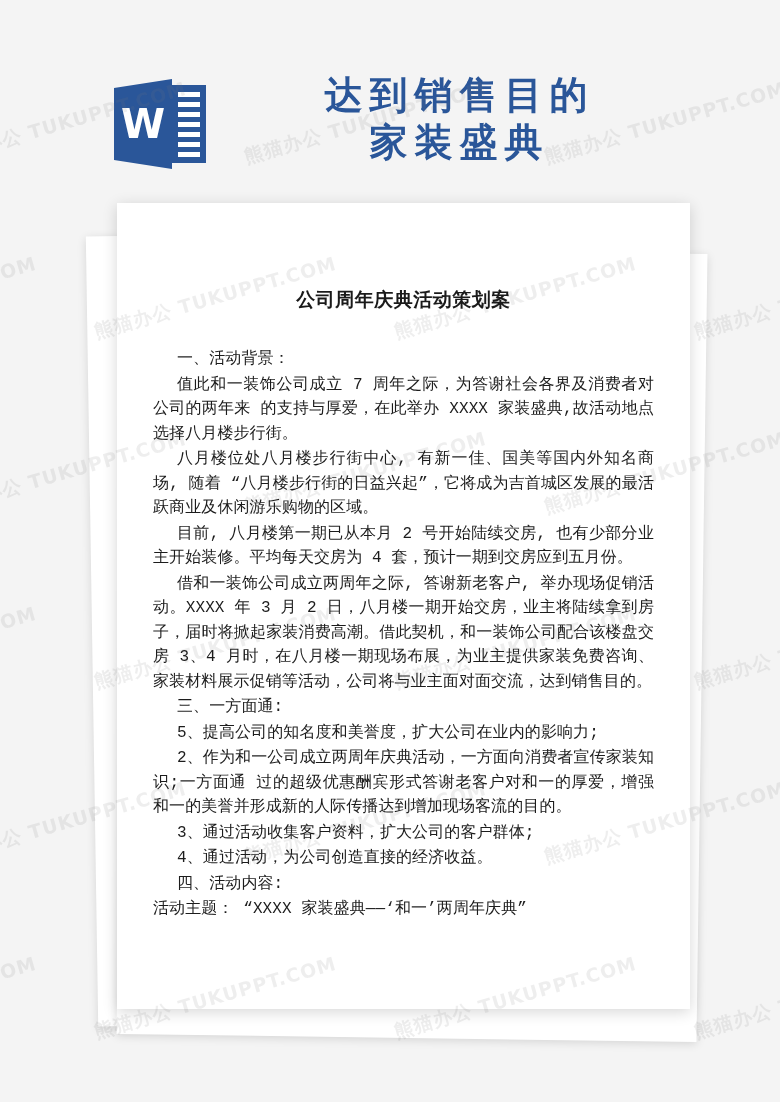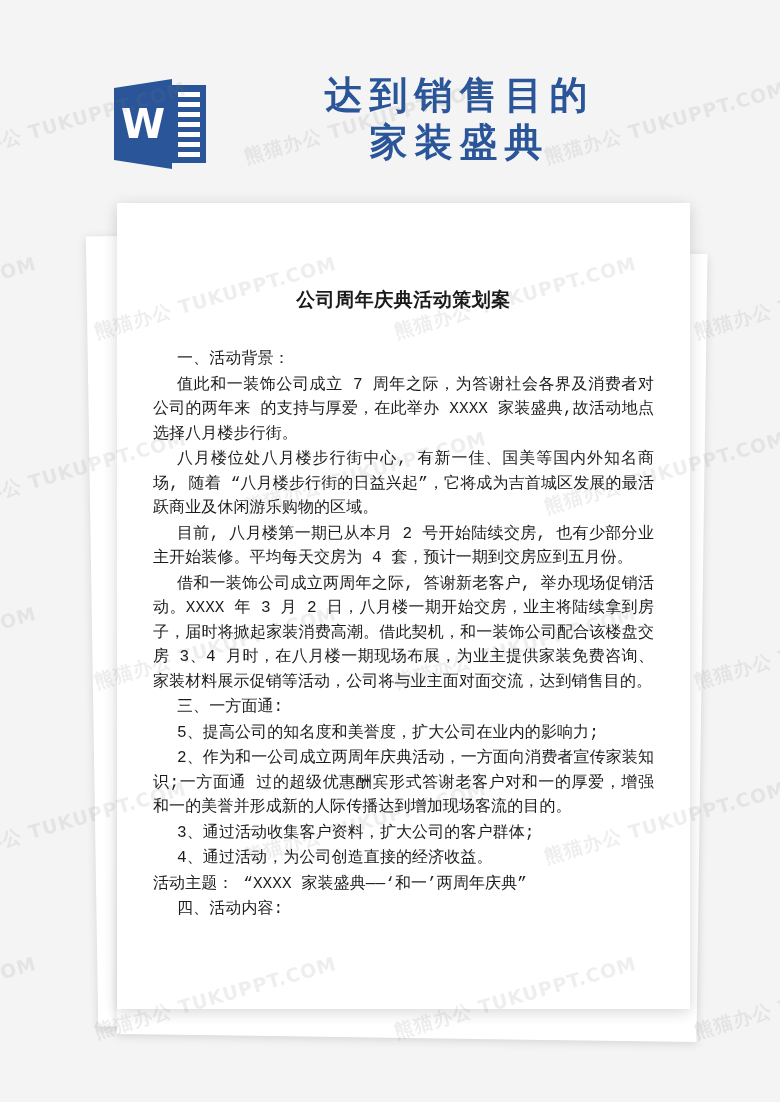--- a/index.html
+++ b/index.html
@@ -154,22 +154,22 @@
       <p class="para indent">一、活动背景：</p>
       <p class="para indent">值此和一装饰公司成立 7 周年之际，为答谢社会各界及消费者对公司的两年来 的支持与厚爱，在此举办 XXXX 家装盛典,故活动地点选择八月楼步行街。</p>
       <p class="para indent">八月楼位处八月楼步行街中心, 有新一佳、国美等国内外知名商场, 随着 “八月楼步行街的日益兴起”，它将成为吉首城区发展的最活跃商业及休闲游乐购物的区域。</p>
       <p class="para indent">目前, 八月楼第一期已从本月 2 号开始陆续交房, 也有少部分业主开始装修。平均每天交房为 4 套，预计一期到交房应到五月份。</p>
       <p class="para indent">借和一装饰公司成立两周年之际, 答谢新老客户, 举办现场促销活动。XXXX 年 3 月 2 日，八月楼一期开始交房，业主将陆续拿到房子，届时将掀起家装消费高潮。借此契机，和一装饰公司配合该楼盘交房 3、4 月时，在八月楼一期现场布展，为业主提供家装免费咨询、家装材料展示促销等活动，公司将与业主面对面交流，达到销售目的。</p>
       <p class="para indent">三、一方面通:</p>
       <p class="para indent">5、提高公司的知名度和美誉度，扩大公司在业内的影响力;</p>
       <p class="para indent">2、作为和一公司成立两周年庆典活动，一方面向消费者宣传家装知识;一方面通 过的超级优惠酬宾形式答谢老客户对和一的厚爱，增强和一的美誉并形成新的人际传播达到增加现场客流的目的。</p>
       <p class="para indent">3、通过活动收集客户资料，扩大公司的客户群体;</p>
       <p class="para indent">4、通过活动，为公司创造直接的经济收益。</p>
+      <p class="para indent">四、活动内容:</p>
       <p class="para">活动主题： “XXXX 家装盛典——‘和一’两周年庆典”</p>
-      <p class="para indent">四、活动内容:</p>
     </div>
 </div>
 
 <div class="header">
   <div class="word-logo">
     <svg viewBox="0 0 96 96" width="96" height="96" aria-hidden="true">
       <path d="M2 12 L60 3 L60 93 L2 84 Z" fill="#2a5699"></path>
       <rect x="60" y="9" width="34" height="78" fill="#2a5699"></rect>
       <rect x="66" y="16" width="22" height="5" fill="#ffffff"></rect>
       <rect x="66" y="26" width="22" height="5" fill="#ffffff"></rect>

